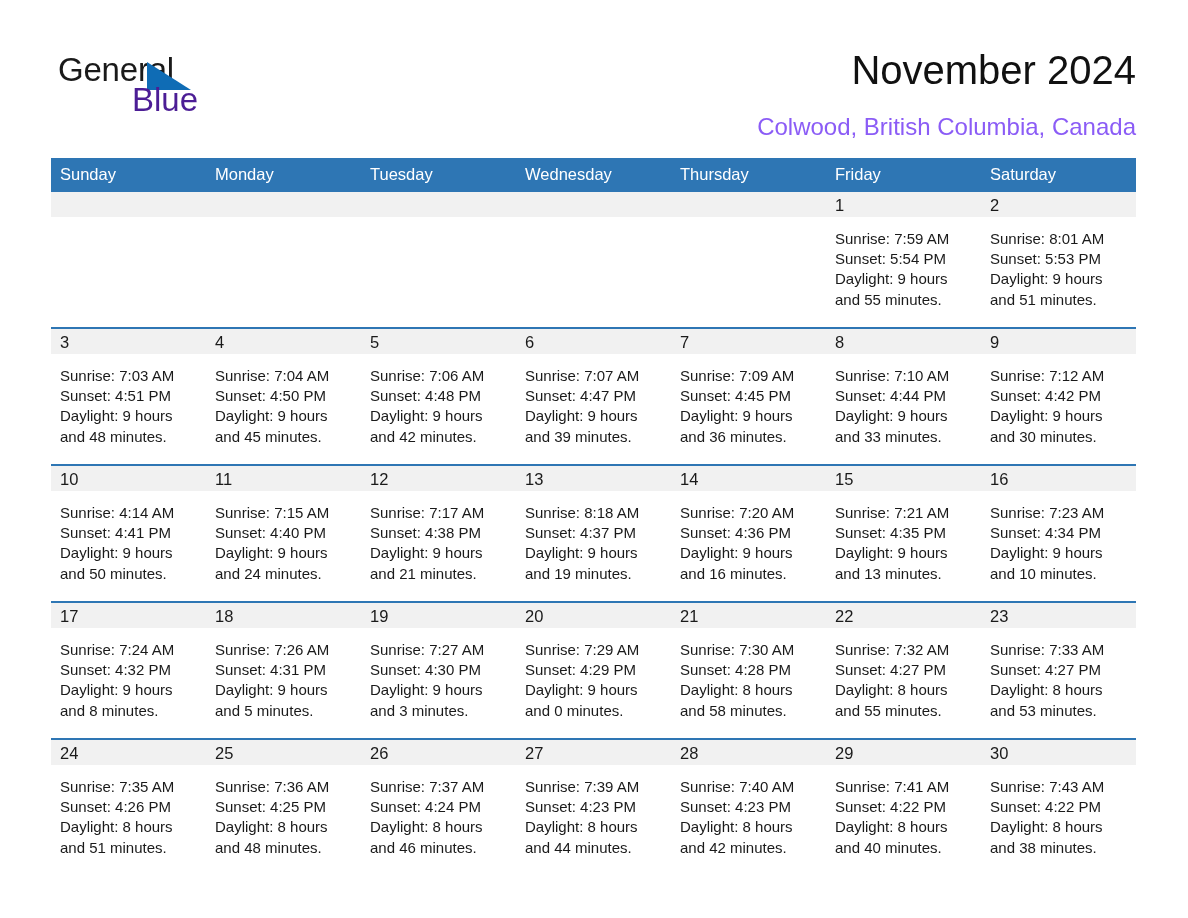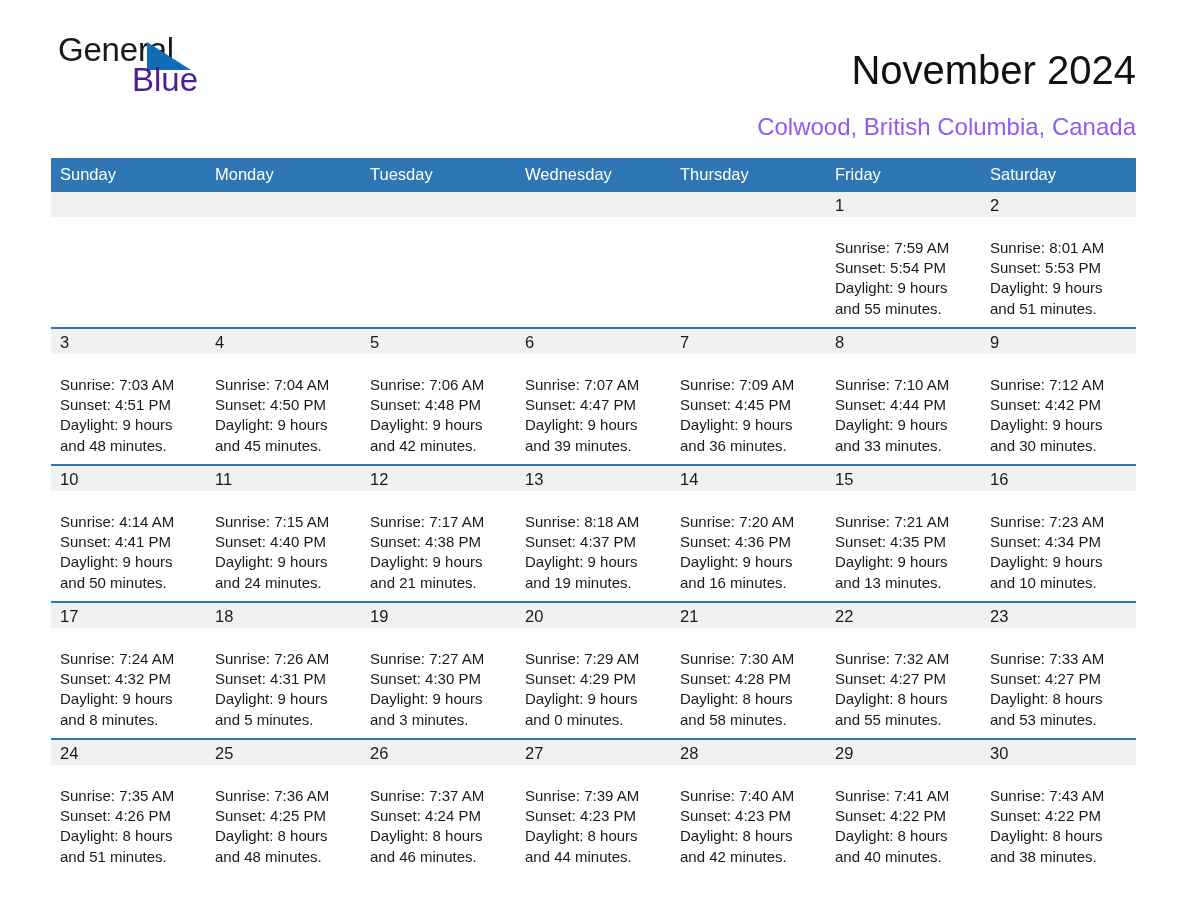--- a/index.html
+++ b/index.html
@@ -18,21 +18,21 @@
 
   
   .header {
     position: relative;
     height: 118px;
   }
 
   .logo {
     position: absolute;
     left: 58px;
-    top: 32px;
+    top: 52px;
     width: 300px;
     height: 70px;
     text-align: center;
   }
   .logo-line1 {
     position: absolute;
     left: 0;
     top: 0;
     font-size: 33px;
     color: #1a1a1a;
@@ -129,21 +129,21 @@
     padding: 2px 0 0 9px;
     box-sizing: border-box;
     font-size: 16.5px;
     color: #1a1a1a;
     line-height: 23px;
   }
   .daycell.empty .daynum-band {
     background: #f1f1f1;
   }
   .details {
-    padding: 21px 8px 0 9px;
+    padding: 12px 8px 0 9px;
     font-size: 15px;
     line-height: 20.2px;
     color: #1a1a1a;
   }
   .details div { white-space: nowrap; }
 </style>
 </head>
 <body>
 
 <div class="header">

